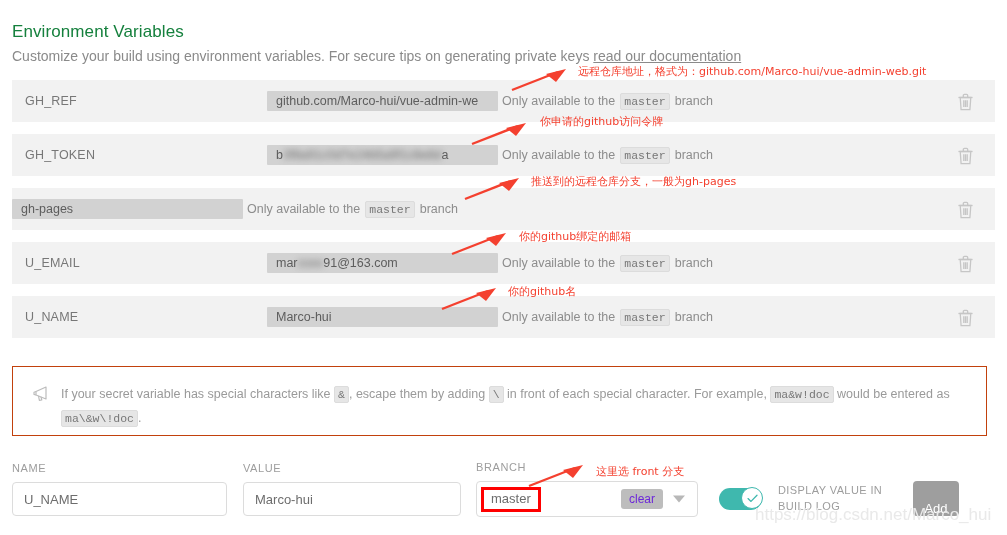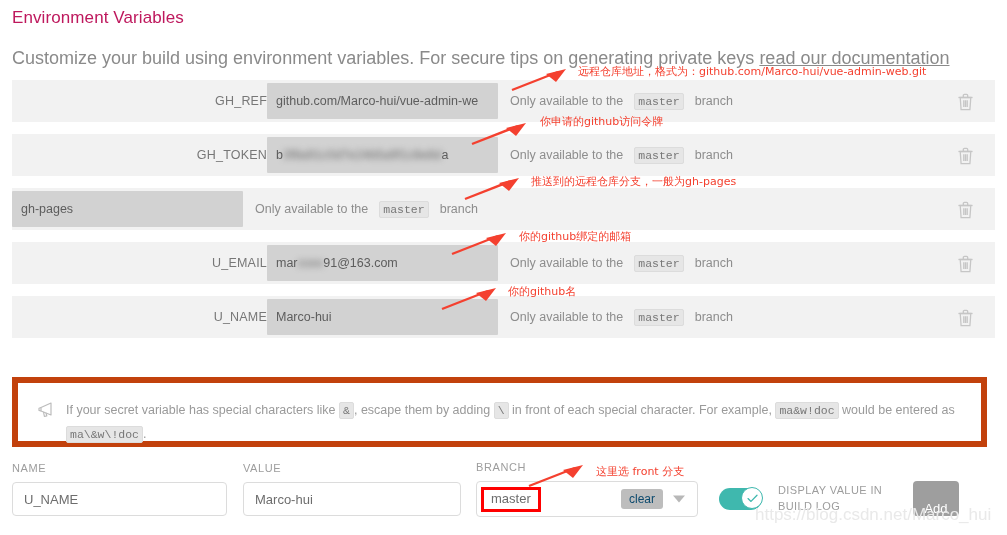--- a/index.html
+++ b/index.html
@@ -8,67 +8,67 @@
     background:#ffffff;
     font-family:"Liberation Sans","DejaVu Sans",sans-serif;
     color:#666;
     position:relative;
     overflow:hidden;
   }
   .page{position:relative;width:1007px;height:535px;}
 
   
   .page-title{
-    position:absolute;left:12px;top:8px;
-    font-size:17px;color:#be185d;font-weight:400;
+    position:absolute;left:12px;top:22px;
+    font-size:17px;color:#15803d;font-weight:400;
     letter-spacing:.1px;
   }
   .page-desc{
     position:absolute;left:12px;top:48px;
-    font-size:18px;color:#8a8a8a;white-space:nowrap;
+    font-size:14px;color:#8a8a8a;white-space:nowrap;
   }
   .page-desc a{color:#8a8a8a;text-decoration:underline;}
 
   
   .rows{position:absolute;left:12px;top:80px;width:983px;}
   .env-row{
     position:relative;
     height:42px;
     background:#f2f2f2;
     margin-bottom:12px;
-    display:flex;align-items:center;text-align:right;
+    display:flex;align-items:center;
   }
   .env-name{
     width:255px;flex:0 0 255px;
     padding-left:13px;box-sizing:border-box;
     font-size:12.5px;color:#777;
     letter-spacing:.2px;
   }
   .env-value{
     flex:0 0 231px;width:231px;
-    height:36px;
+    height:20px;
     background:#d2d2d2;
     display:flex;align-items:center;
     overflow:hidden;white-space:nowrap;
     font-size:12.5px;color:#5d5d5d;
     padding-left:9px;box-sizing:border-box;
     border-radius:1px;
     position:relative;
   }
   .env-value .blur{
     filter:blur(3px);
     display:inline-block;
     color:#6b6b6b;
   }
   .env-branch{
     flex:1 1 auto;
-    padding-left:12px;
+    padding-left:4px;
     font-size:12.5px;color:#8d8d8d;
     white-space:nowrap;
-    display:flex;align-items:center;gap:11px;
+    display:flex;align-items:center;gap:5px;
   }
   .code-chip{
     font-family:"Liberation Mono","DejaVu Sans Mono",monospace;
     font-size:11.5px;
     background:#e6e6e6;
     border:1px solid #dcdcdc;
     border-radius:2px;
     padding:0px 3px;
     color:#777;
     line-height:15px;
@@ -89,24 +89,23 @@
     font-family:"DejaVu Sans","Liberation Sans",sans-serif;
     white-space:nowrap;
     font-weight:500;
   }
   .arrow{position:absolute;}
 
   
   .tipbox{
     position:absolute;left:12px;top:366px;
     width:975px;height:70px;
-    border:6px solid #c2410c;
+    border:1px solid #c2410c;
     background:#fff;
     box-sizing:border-box;
-    margin-top:11px;
   }
   .tipbox .mega{position:absolute;left:20px;top:18px;}
   .tip-text{
     position:absolute;left:48px;top:15px;right:12px;
     font-size:12.5px;color:#9a9a9a;line-height:24px;
   }
 
   
   .form-label{
     position:absolute;
@@ -134,21 +133,21 @@
   }
   .branch-value{
     margin-left:4px;
     border:3px solid #ff0000;
     padding:1px 7px 2px 7px;
     font-size:13px;color:#6d6d6d;
     line-height:16px;
   }
   .clear-btn{
     position:absolute;right:34px;top:50%;transform:translateY(-50%);
-    background:#bdbdbd;color:#0c4a6e;
+    background:#bdbdbd;color:#6d28d9;
     font-size:12px;border-radius:3px;
     padding:3px 8px;
   }
   .caret{
     position:absolute;right:12px;top:50%;transform:translateY(-50%);
     width:0;height:0;border-left:6px solid transparent;
     border-right:6px solid transparent;border-top:7px solid #b8b8b8;
   }
   .toggle{
     position:absolute;left:719px;top:488px;

